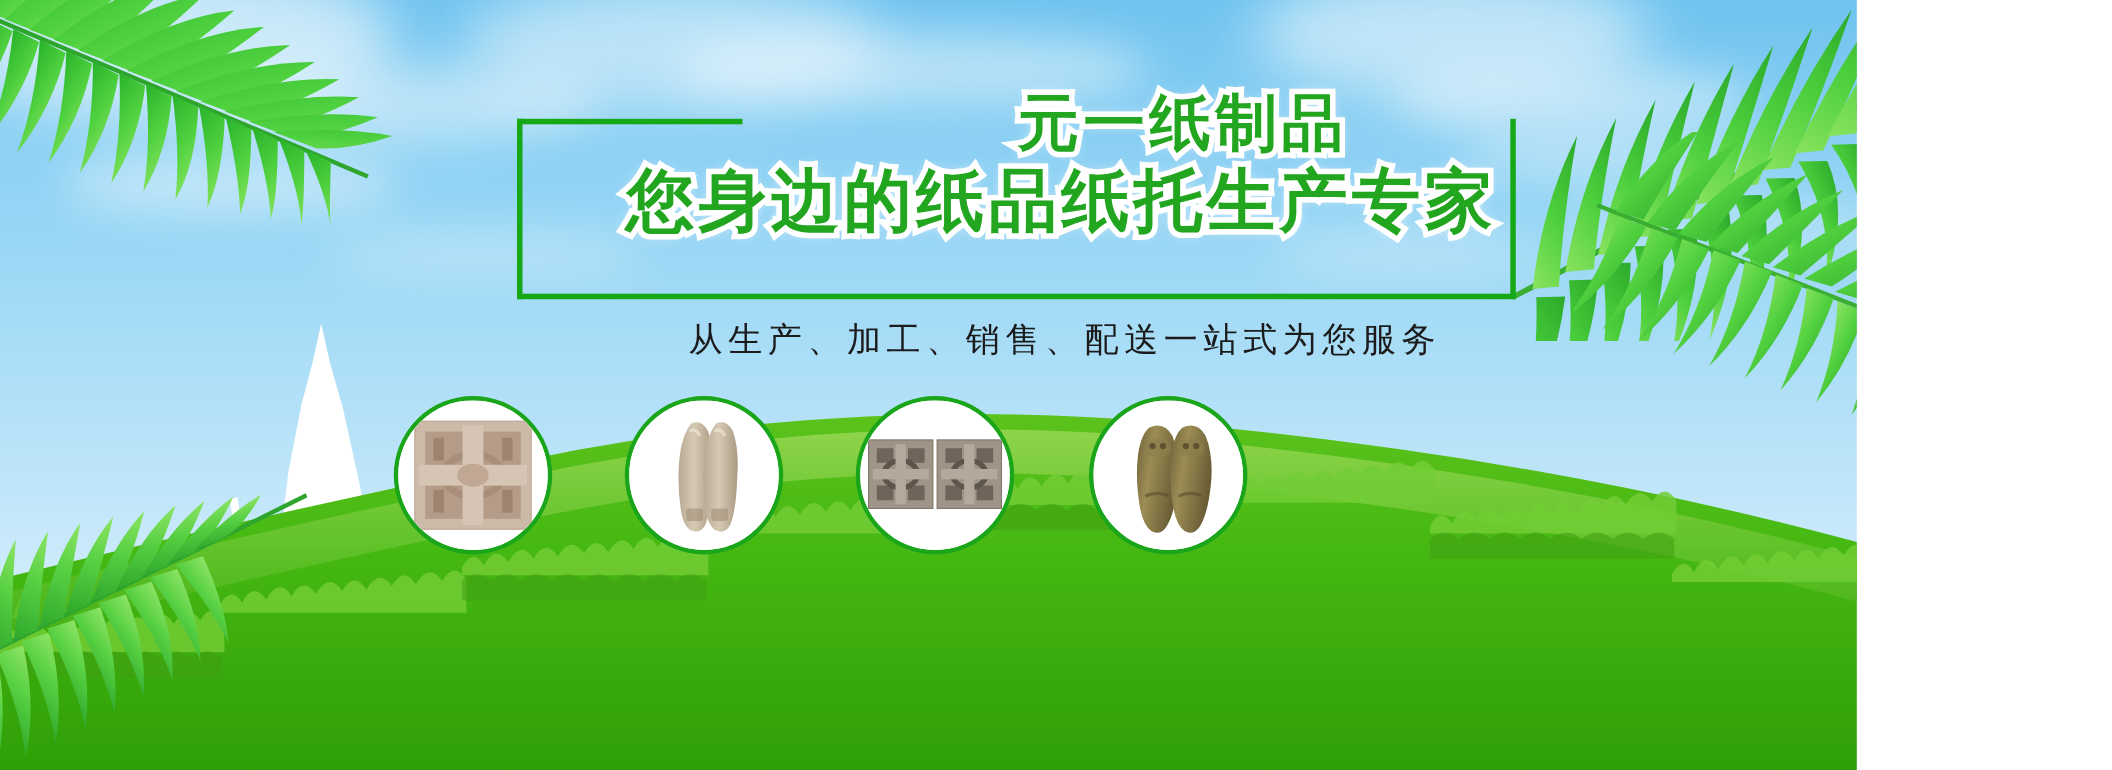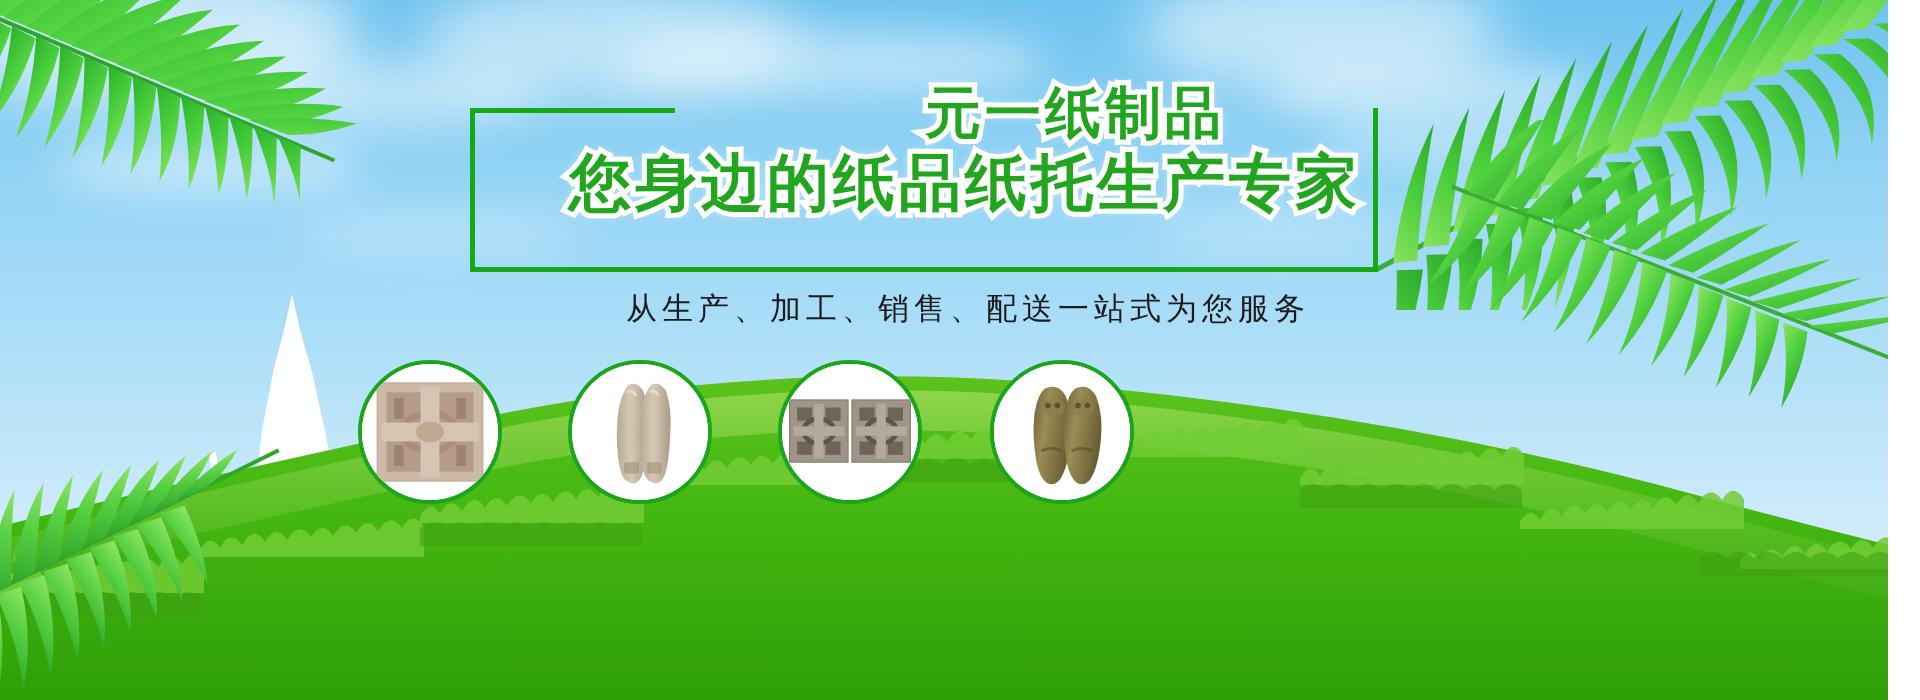--- a/index.html
+++ b/index.html
@@ -1,20 +1,20 @@
 <!DOCTYPE html>
 <html><head>
 <meta charset="utf-8">
 <style>
   html,body{margin:0;padding:0;background:#fff;}
   body{font-family:"Liberation Sans","DejaVu Sans",sans-serif;}
 
   #banner{
     position:relative;
-    width:1888px;height:700px;
+    width:1688px;height:700px;
     overflow:hidden;
     background:linear-gradient(180deg,#6fc3ef 0%,#8fd2f4 22%,#a9ddf7 45%,#c3e7fa 66%,#d9f0fc 84%,#e8f6fd 100%);
   }
 
   
   .cloud{position:absolute;background:#ffffff;border-radius:50%;filter:blur(14px);opacity:.85;}
   .cloud.soft{filter:blur(26px);opacity:.62;}
   .cloud.wispy{filter:blur(20px);opacity:.45;border-radius:50%/40%;}
 
   

